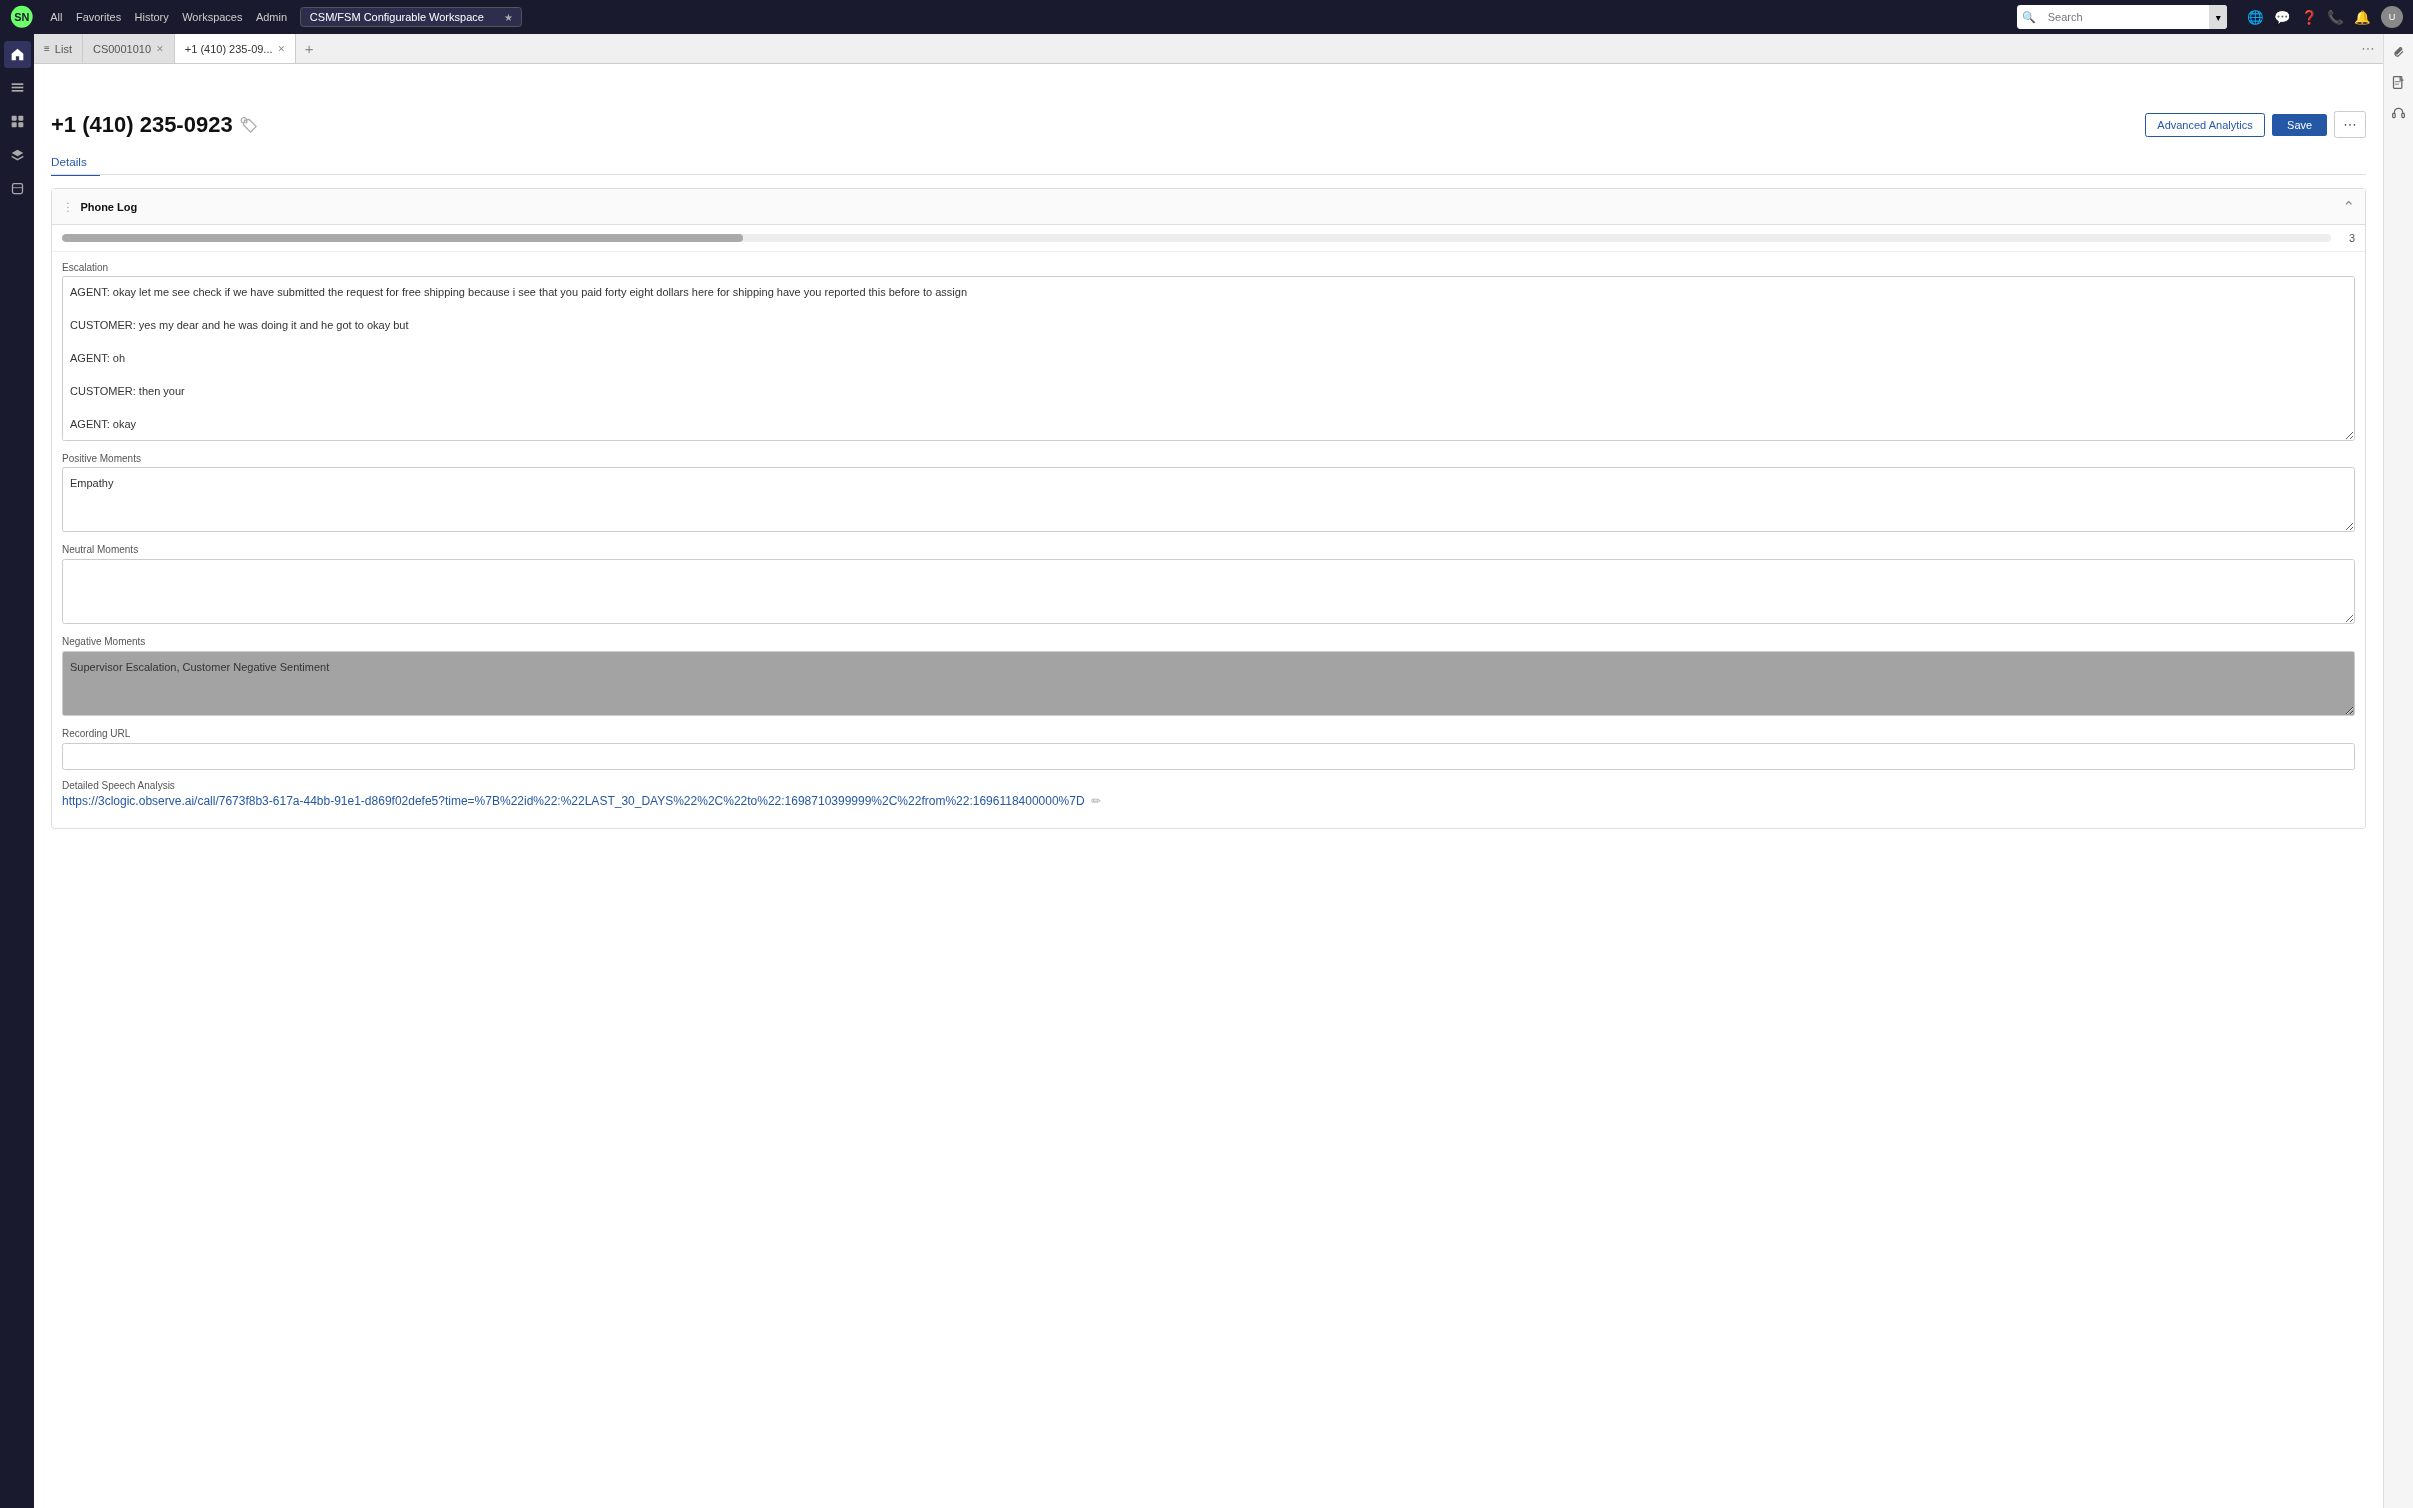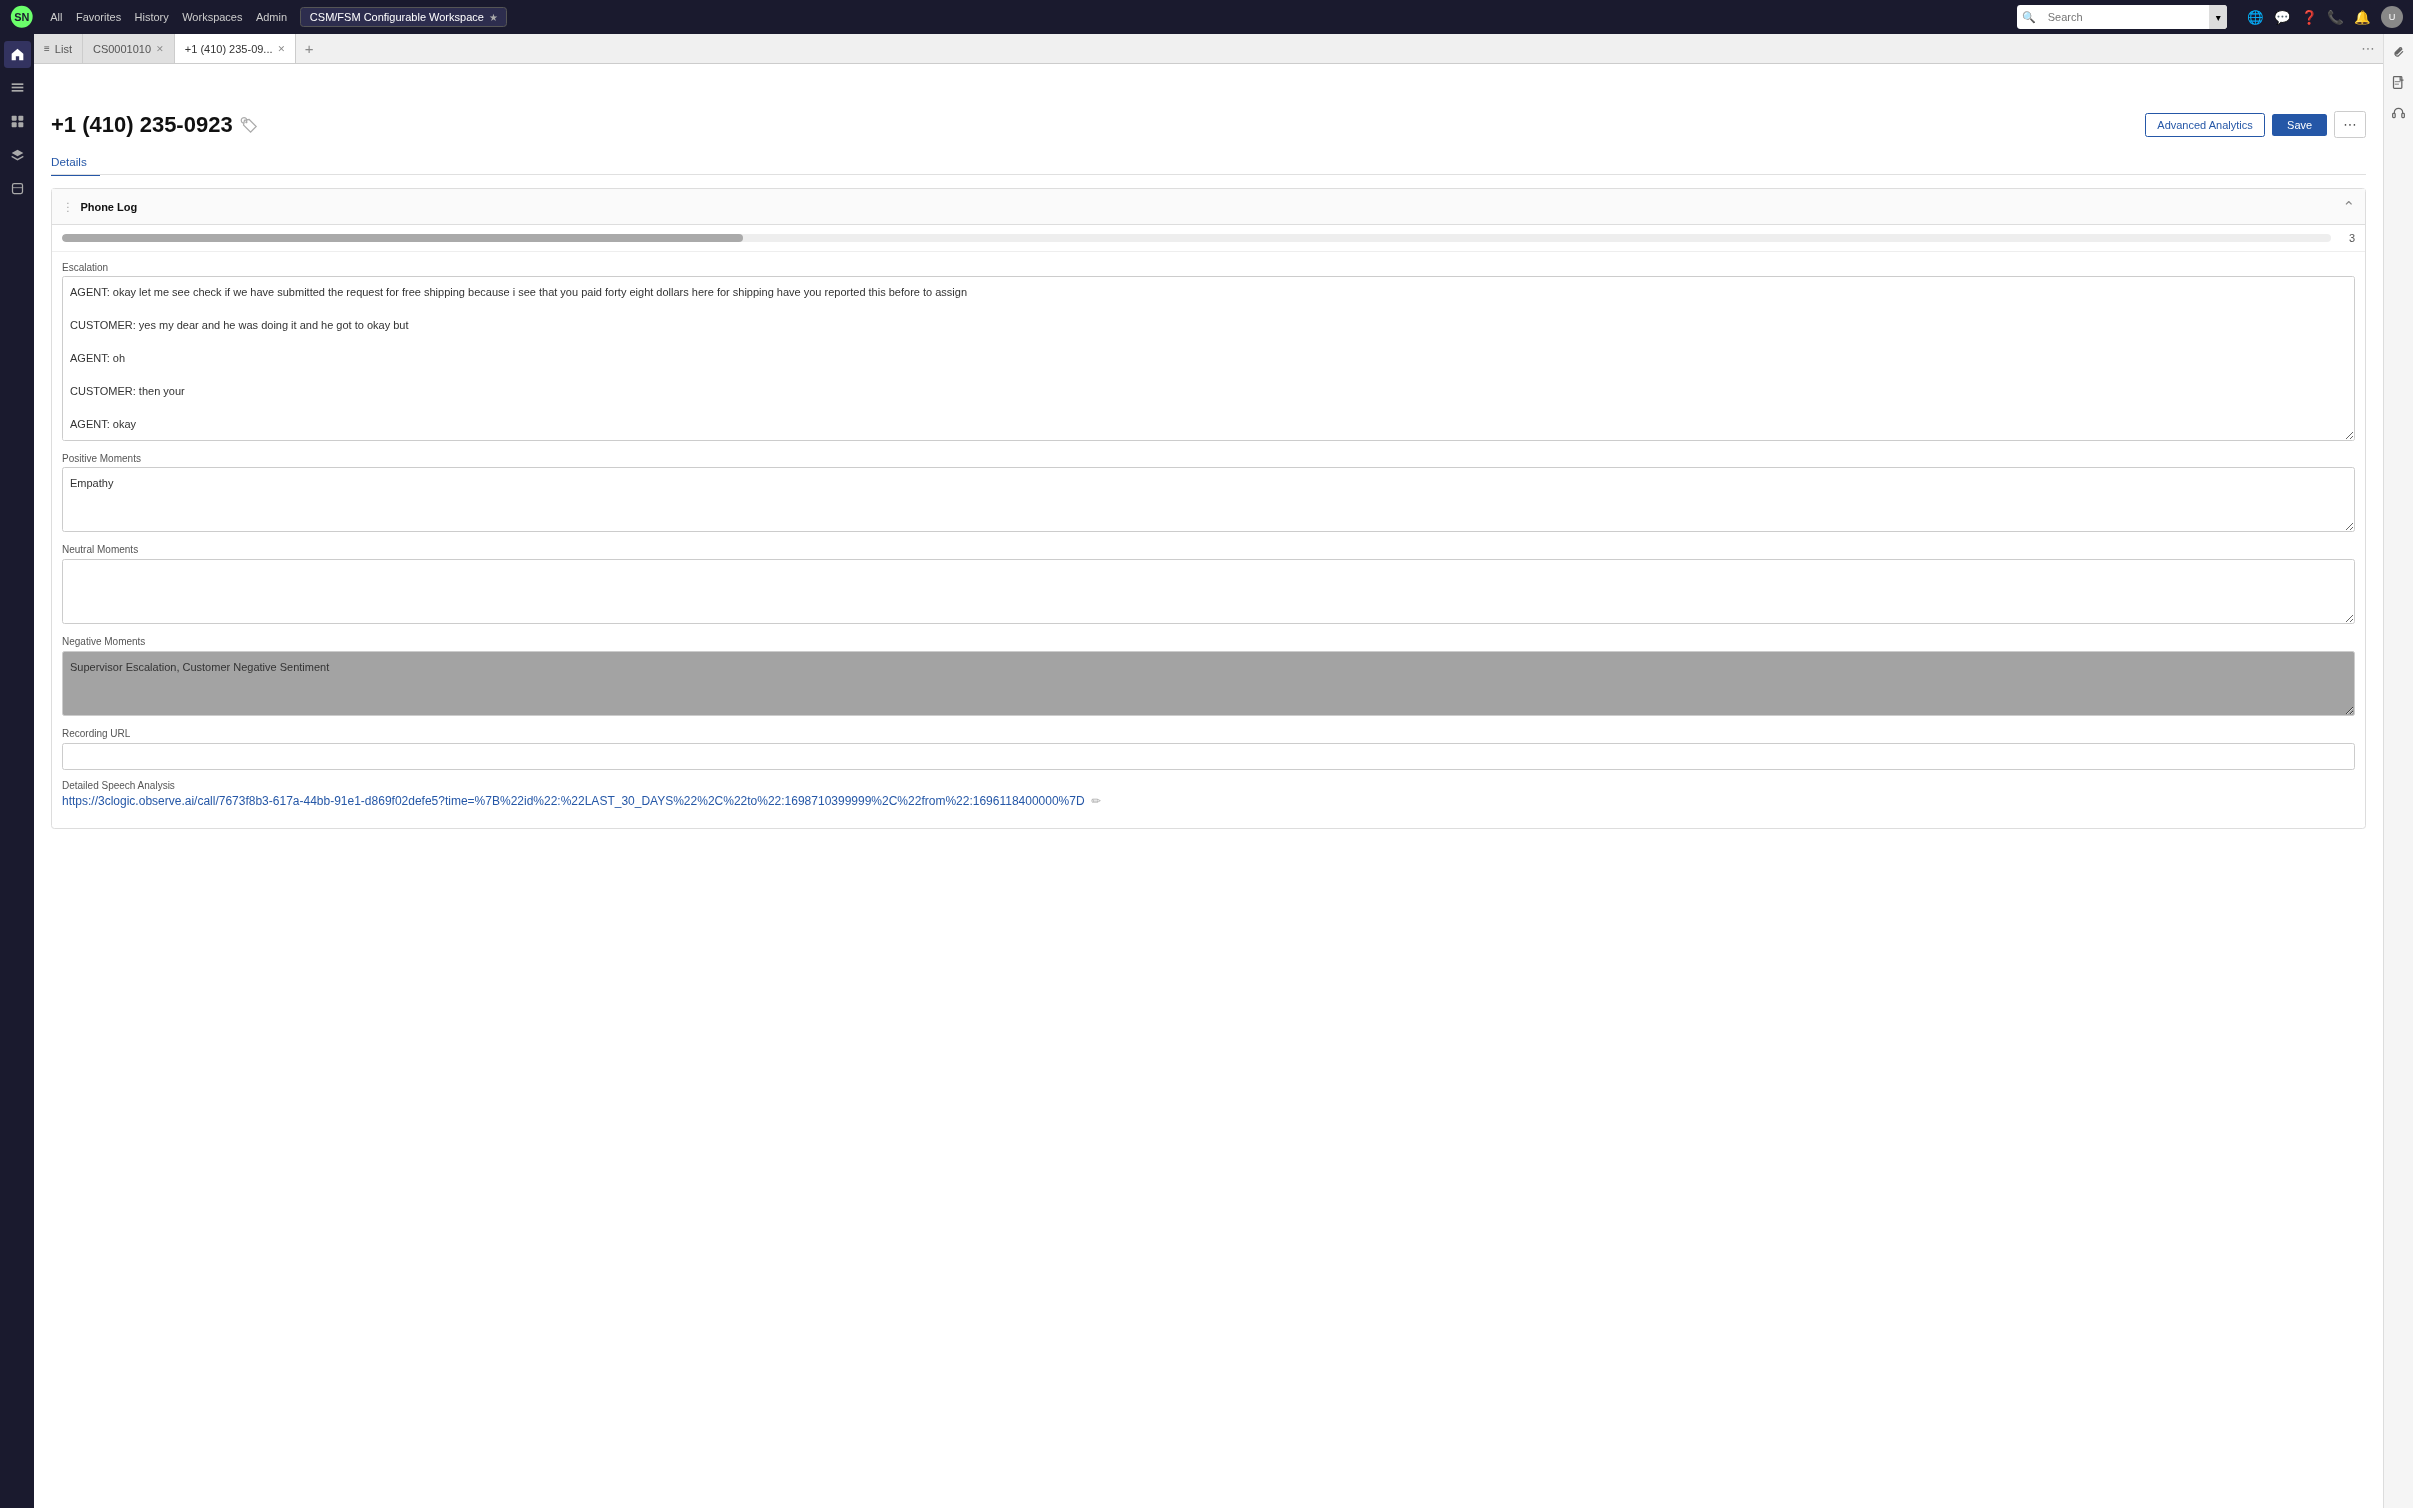--- a/index.html
+++ b/index.html
@@ -19,21 +19,21 @@
     .topnav-link { color: #ccc; font-size: 11px; cursor: pointer; }
     .topnav-workspace {
       background: #2d2d4e;
       border: 0.8px solid #555;
       border-radius: 3.4px;
       color: #fff;
       font-size: 11px;
       padding: 3.4px 8.4px;
       display: flex;
       align-items: flex-end;
-      gap: 5px;
+      gap: 20px;
       cursor: pointer;
     }
     .topnav-workspace .star { color: #aaa; font-size: 10px; }
     .topnav-search-container {
       display: flex;
       align-items: center;
       background: #fff;
       border-radius: 3.4px;
       overflow: hidden;
       height: 23.5px;

